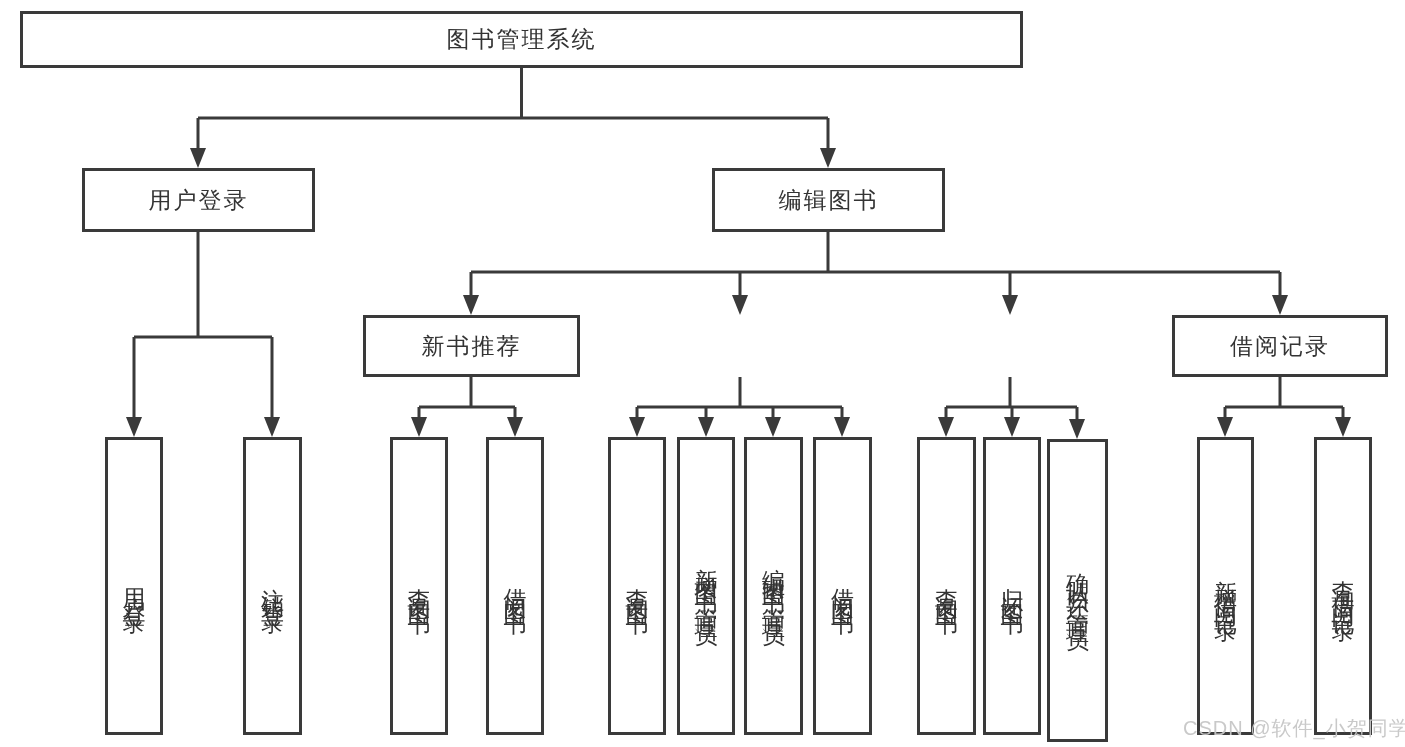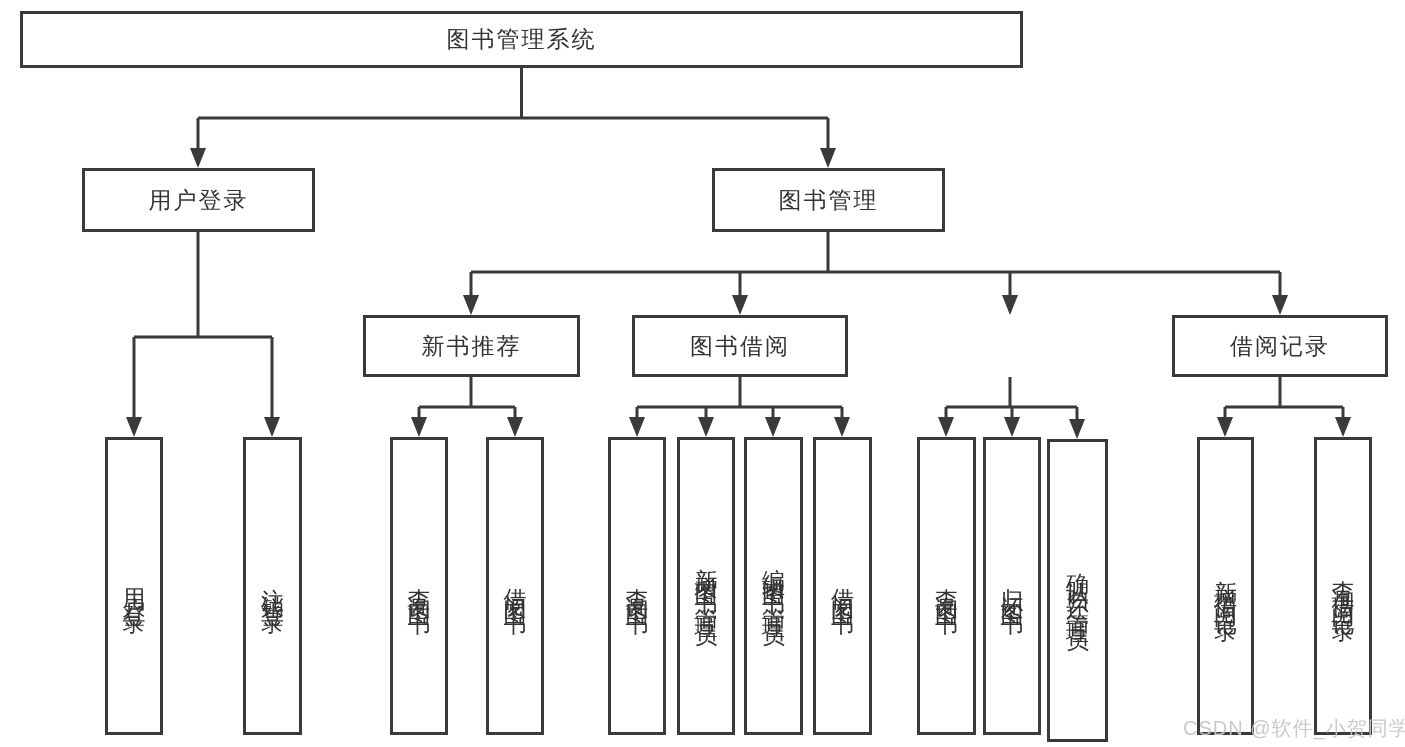--- a/index.html
+++ b/index.html
@@ -106,28 +106,25 @@
   </svg>
 
   <div class="box hbox" style="left:20px; top:11px; width:1003px; height:57px;">
     <span>图书管理系统</span>
   </div>
 
   <div class="box hbox" style="left:82px; top:168px; width:233px; height:64px;">
     <span>用户登录</span>
   </div>
   <div class="box hbox" style="left:712px; top:168px; width:233px; height:64px;">
-    <span>图书管理</span>
+    <span>编辑图书</span>
   </div>
 
   <div class="box hbox" style="left:363px; top:315px; width:217px; height:62px;">
     <span>新书推荐</span>
-  </div>
-  <div class="box hbox" style="left:632px; top:315px; width:216px; height:62px;">
-    <span>图书借阅</span>
   </div>
   <div class="box hbox" style="left:1172px; top:315px; width:216px; height:62px;">
     <span>借阅记录</span>
   </div>
 
   <div class="box vbox" style="left:105px; top:437px; width:58px; height:298px;">
     <span class="vtext">用户登录</span>
   </div>
   <div class="box vbox" style="left:243px; top:437px; width:59px; height:298px;">
     <span class="vtext">注销登录</span>

